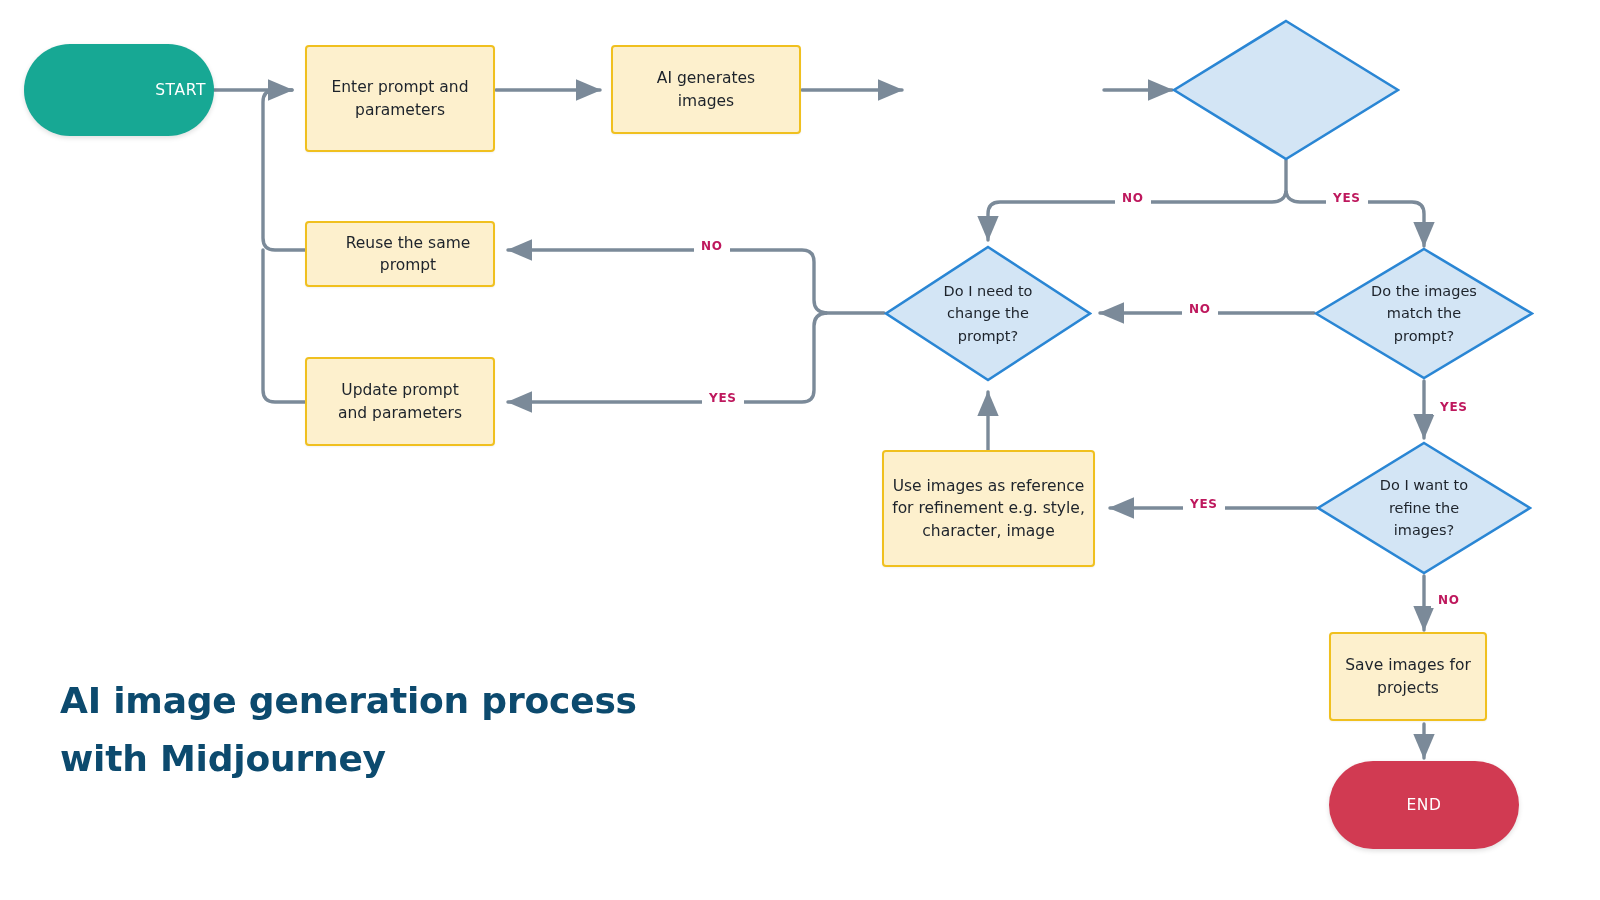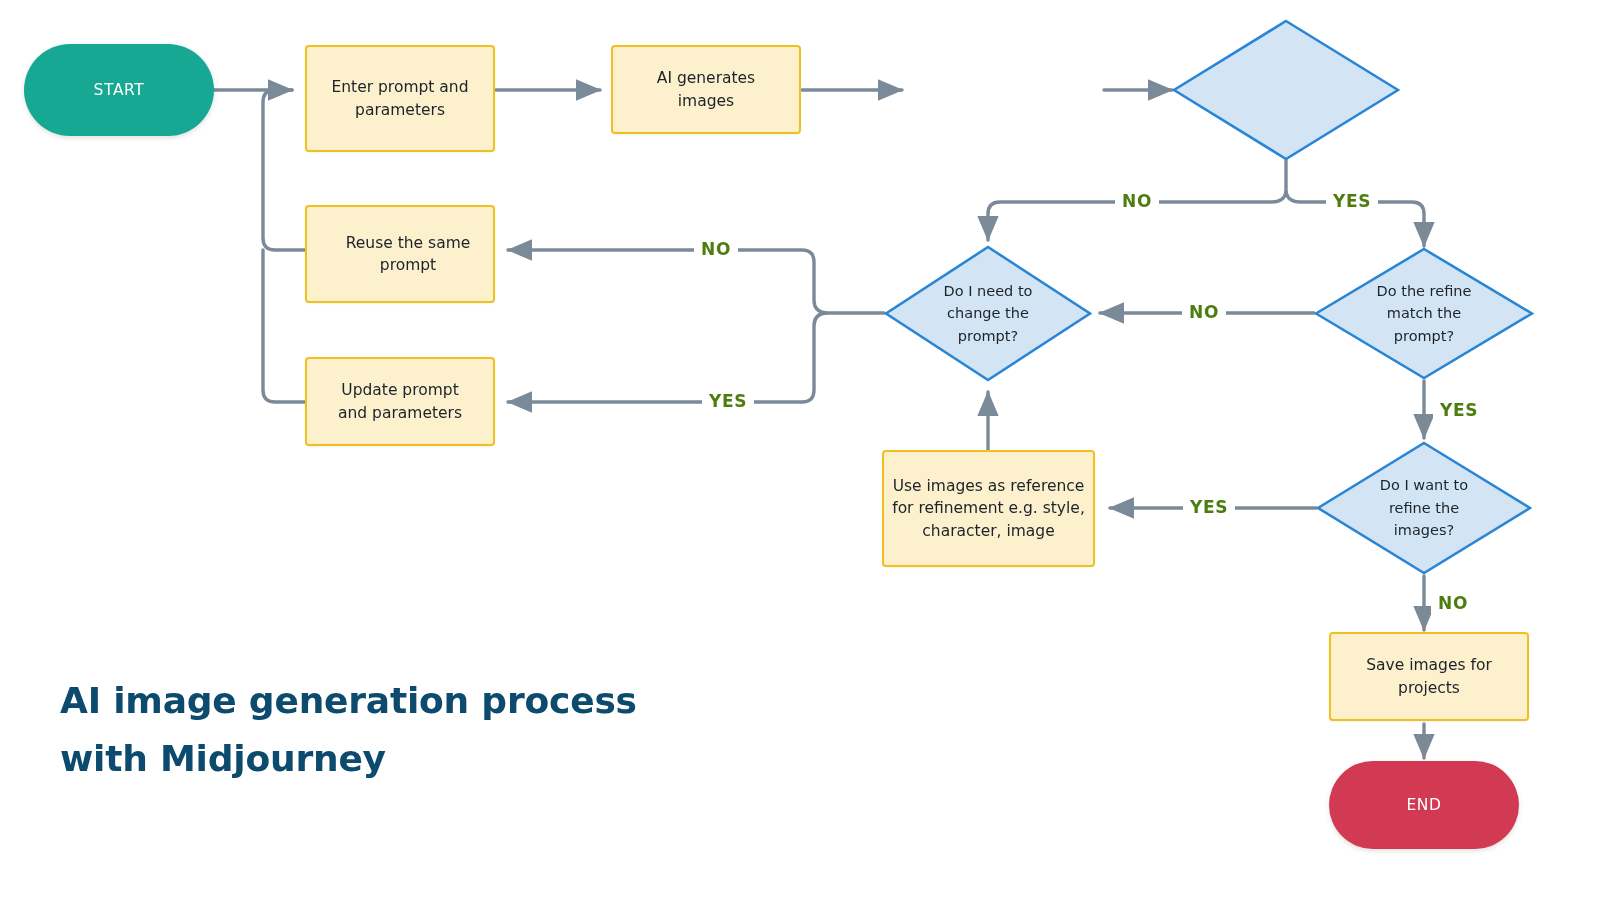--- a/index.html
+++ b/index.html
@@ -79,23 +79,23 @@
     position: relative;
     z-index: 1;
     color: #1d232b;
     font-size: 14.5px;
     line-height: 1.55;
   }
 
   
   .elabel {
     position: absolute;
-    font-size: 17px;
+    font-size: 12px;
     font-weight: bold;
-    color: #4d7c0f;
+    color: #be185d;
     letter-spacing: 0.7px;
     background: #ffffff;
     padding: 1px 7px;
     z-index: 3;
     white-space: nowrap;
   }
 
   
   #title {
     position: absolute;
@@ -154,42 +154,42 @@
 
       <path d="M826,313 Q814,312 814,300 L814,262 Q814,250 802,250 L508,250" marker-end="url(#ah)"></path>
 
       <path d="M826,313 Q814,314 814,326 L814,390 Q814,402 802,402 L508,402" marker-end="url(#ah)"></path>
 
       <path d="M305,250 L275,250 Q263,250 263,238 L263,102 Q263,90 275,90 L292,90"></path>
       <path d="M305,402 L275,402 Q263,402 263,390 L263,250"></path>
     </g>
   </svg>
 
-  <div class="node term term-start" style="left:24px; top:44px; width:190px; height:92px;">
+  <div class="node term term-start" style="left:24px; top:44px; width:190px; height:92px;text-align:right;">
     <span class="node-text">START</span>
   </div>
 
   <div class="node proc" style="left:305px; top:45px; width:190px; height:107px;">
     <span class="node-text">Enter prompt and
 parameters</span>
   </div>
 
   <div class="node proc" style="left:611px; top:45px; width:190px; height:89px;">
     <span class="node-text">AI generates
 images</span>
   </div>
 
 
   <div class="node decision" style="left:1172px; top:19px; width:228px; height:142px;">
     <svg class="dia-svg" viewBox="0 0 228 142" preserveAspectRatio="none">
       <polygon points="114,2 226,71 114,140 2,71" fill="#d3e5f5" stroke="#2a86d4" stroke-width="2.6"></polygon>
     </svg>
   </div>
 
-  <div class="node proc" style="left:305px; top:205px; width:190px; height:98px;padding-left:16px;">
+  <div class="node proc" style="left:305px; top:221px; width:190px; height:66px;padding-left:16px;">
     <span class="node-text">Reuse the same
 prompt</span>
   </div>
 
   <div class="node proc" style="left:305px; top:357px; width:190px; height:89px;">
     <span class="node-text">Update prompt
 and parameters</span>
   </div>
 
   <div class="node decision" style="left:884px; top:245px; width:208px; height:137px;">
@@ -198,41 +198,41 @@
     </svg>
     <span class="node-text">Do I need to
 change the
 prompt?</span>
   </div>
 
   <div class="node decision" style="left:1314px; top:247px; width:220px; height:133px;">
     <svg class="dia-svg" viewBox="0 0 220 133" preserveAspectRatio="none">
       <polygon points="110,2 218,66.5 110,131 2,66.5" fill="#d3e5f5" stroke="#2a86d4" stroke-width="2.6"></polygon>
     </svg>
-    <span class="node-text">Do the refine
+    <span class="node-text">Do the images
 match the
 prompt?</span>
   </div>
 
   <div class="node decision" style="left:1316px; top:441px; width:216px; height:134px;">
     <svg class="dia-svg" viewBox="0 0 216 134" preserveAspectRatio="none">
       <polygon points="108,2 214,67 108,132 2,67" fill="#d3e5f5" stroke="#2a86d4" stroke-width="2.6"></polygon>
     </svg>
     <span class="node-text">Do I want to
 refine the
 images?</span>
   </div>
 
   <div class="node proc" style="left:882px; top:450px; width:213px; height:117px;">
     <span class="node-text">Use images as reference
 for refinement e.g. style,
 character, image</span>
   </div>
 
-  <div class="node proc" style="left:1329px; top:632px; width:200px; height:89px;">
+  <div class="node proc" style="left:1329px; top:632px; width:158px; height:89px;">
     <span class="node-text">Save images for
 projects</span>
   </div>
 
   <div class="node term term-end" style="left:1329px; top:761px; width:190px; height:88px;">
     <span class="node-text">END</span>
   </div>
 
   <div class="elabel" style="left:1115px; top:190px;">NO</div>
 

